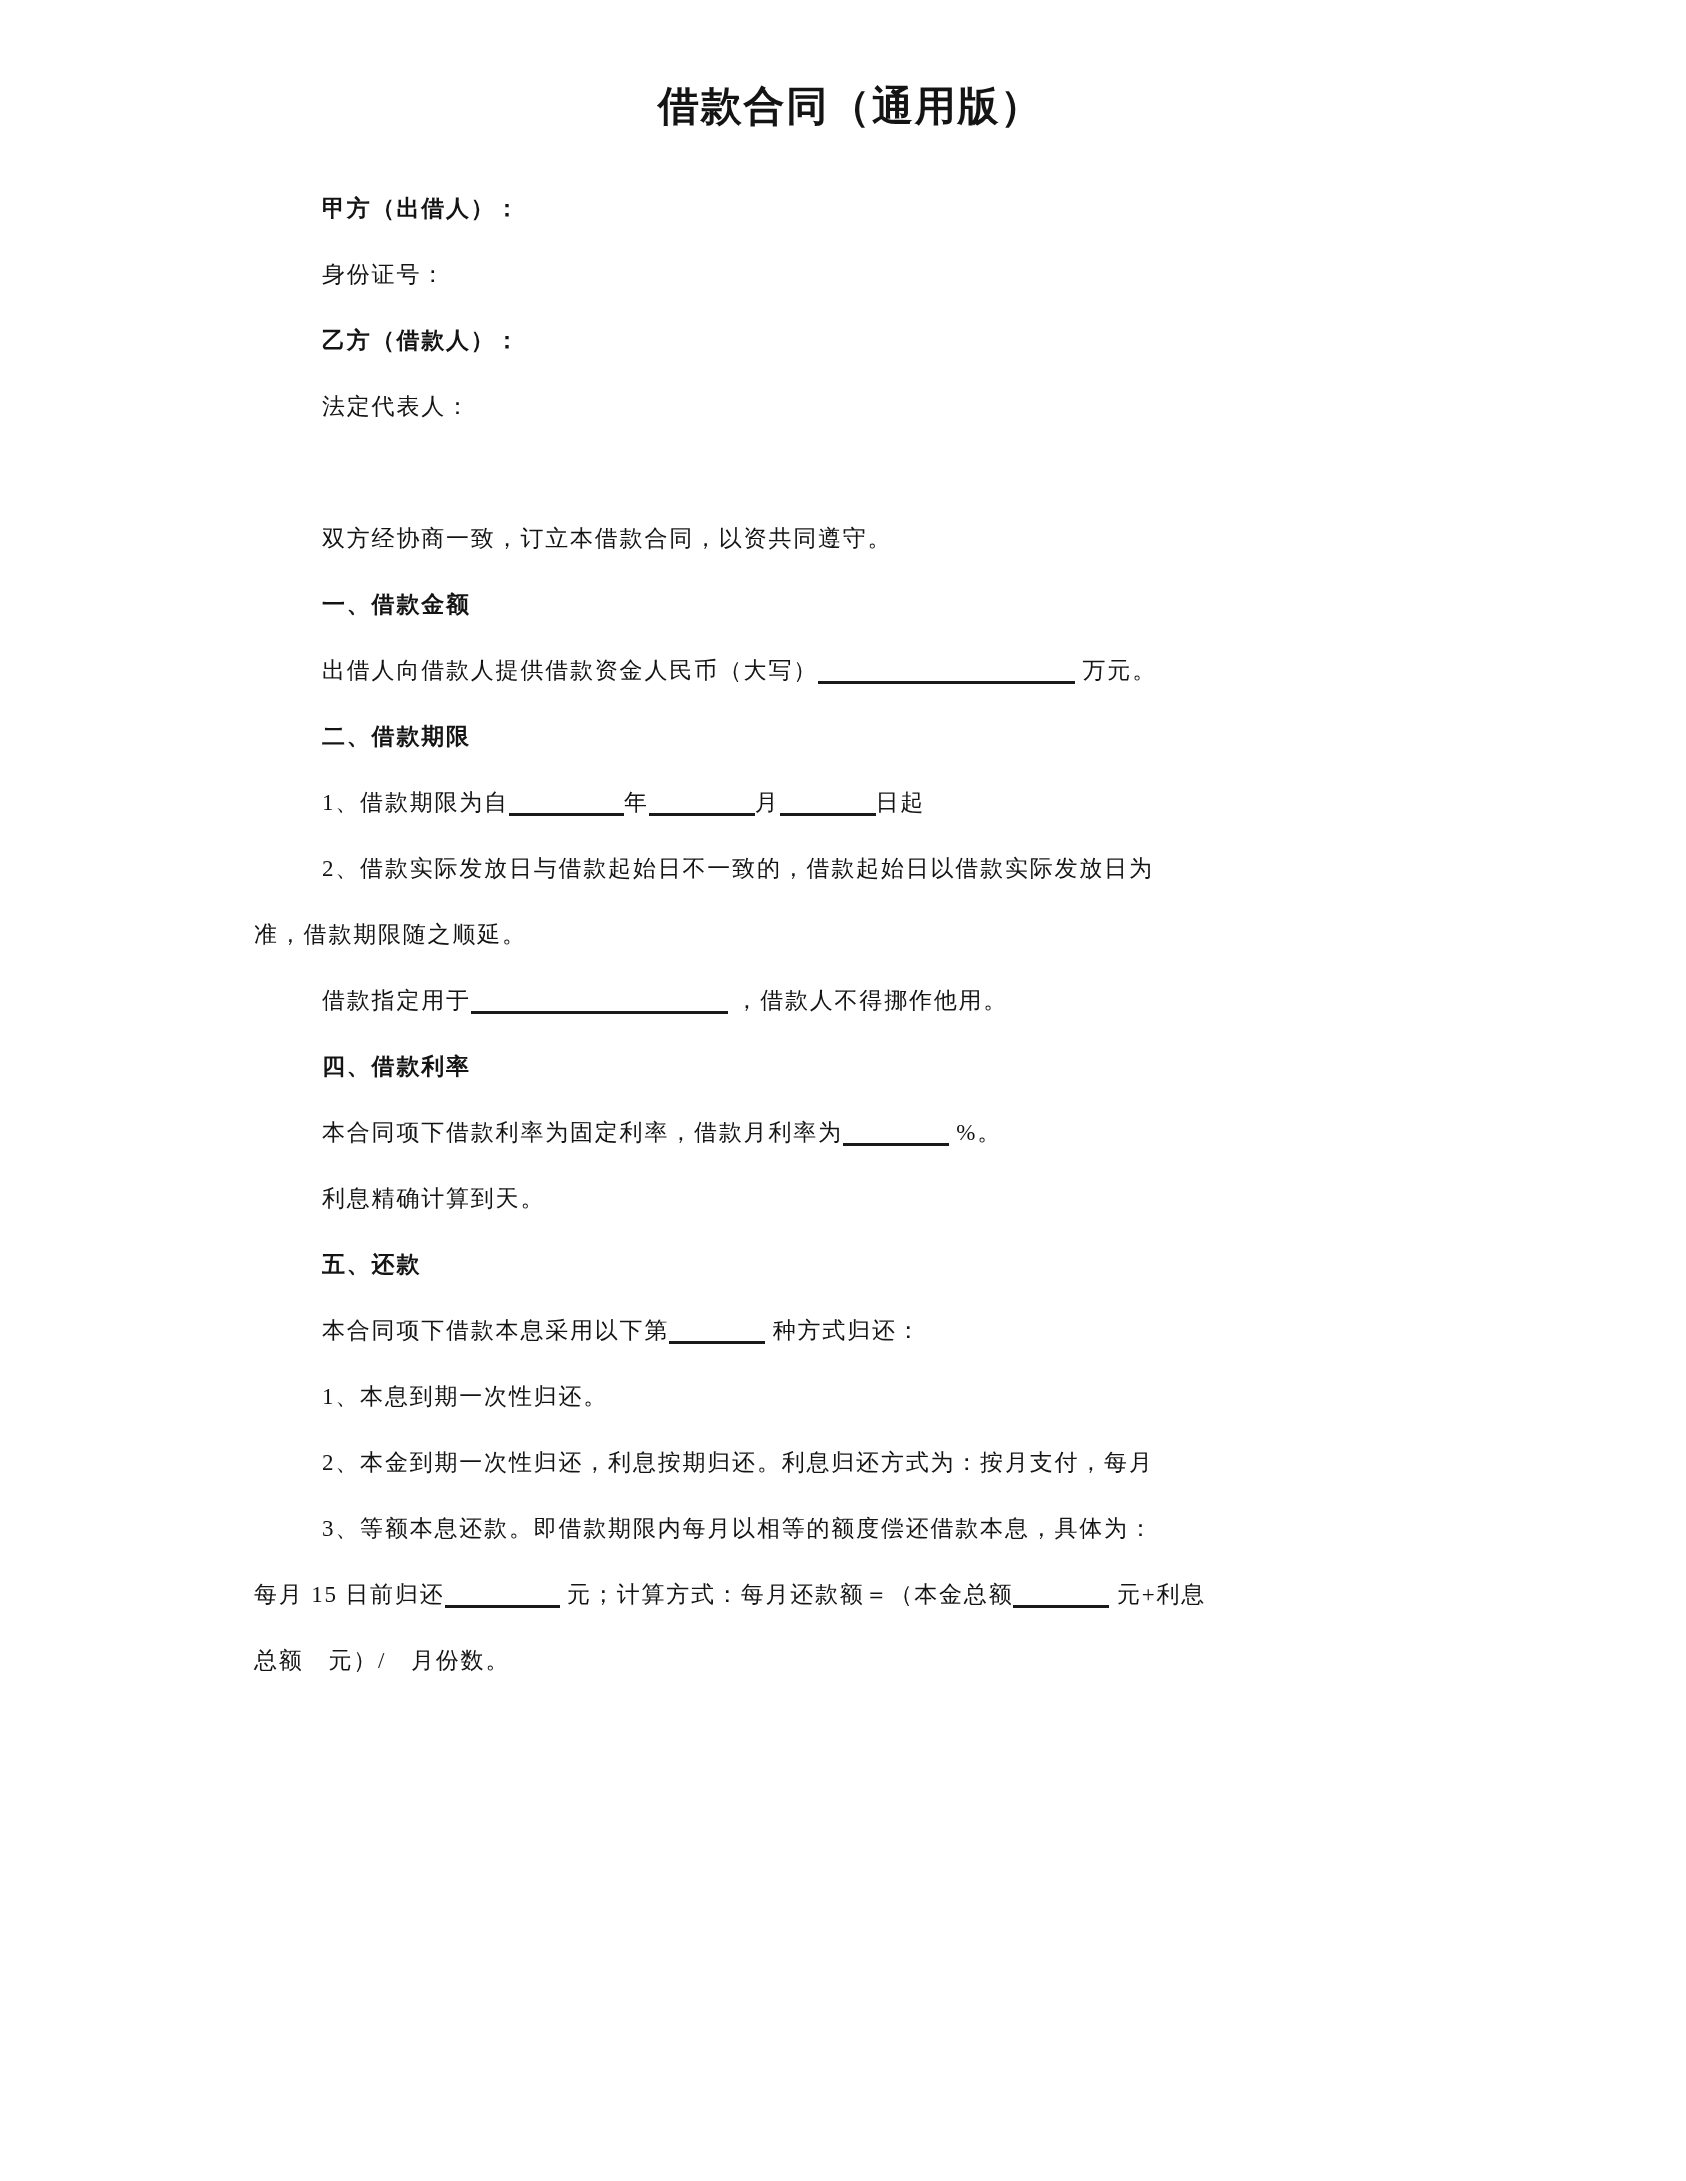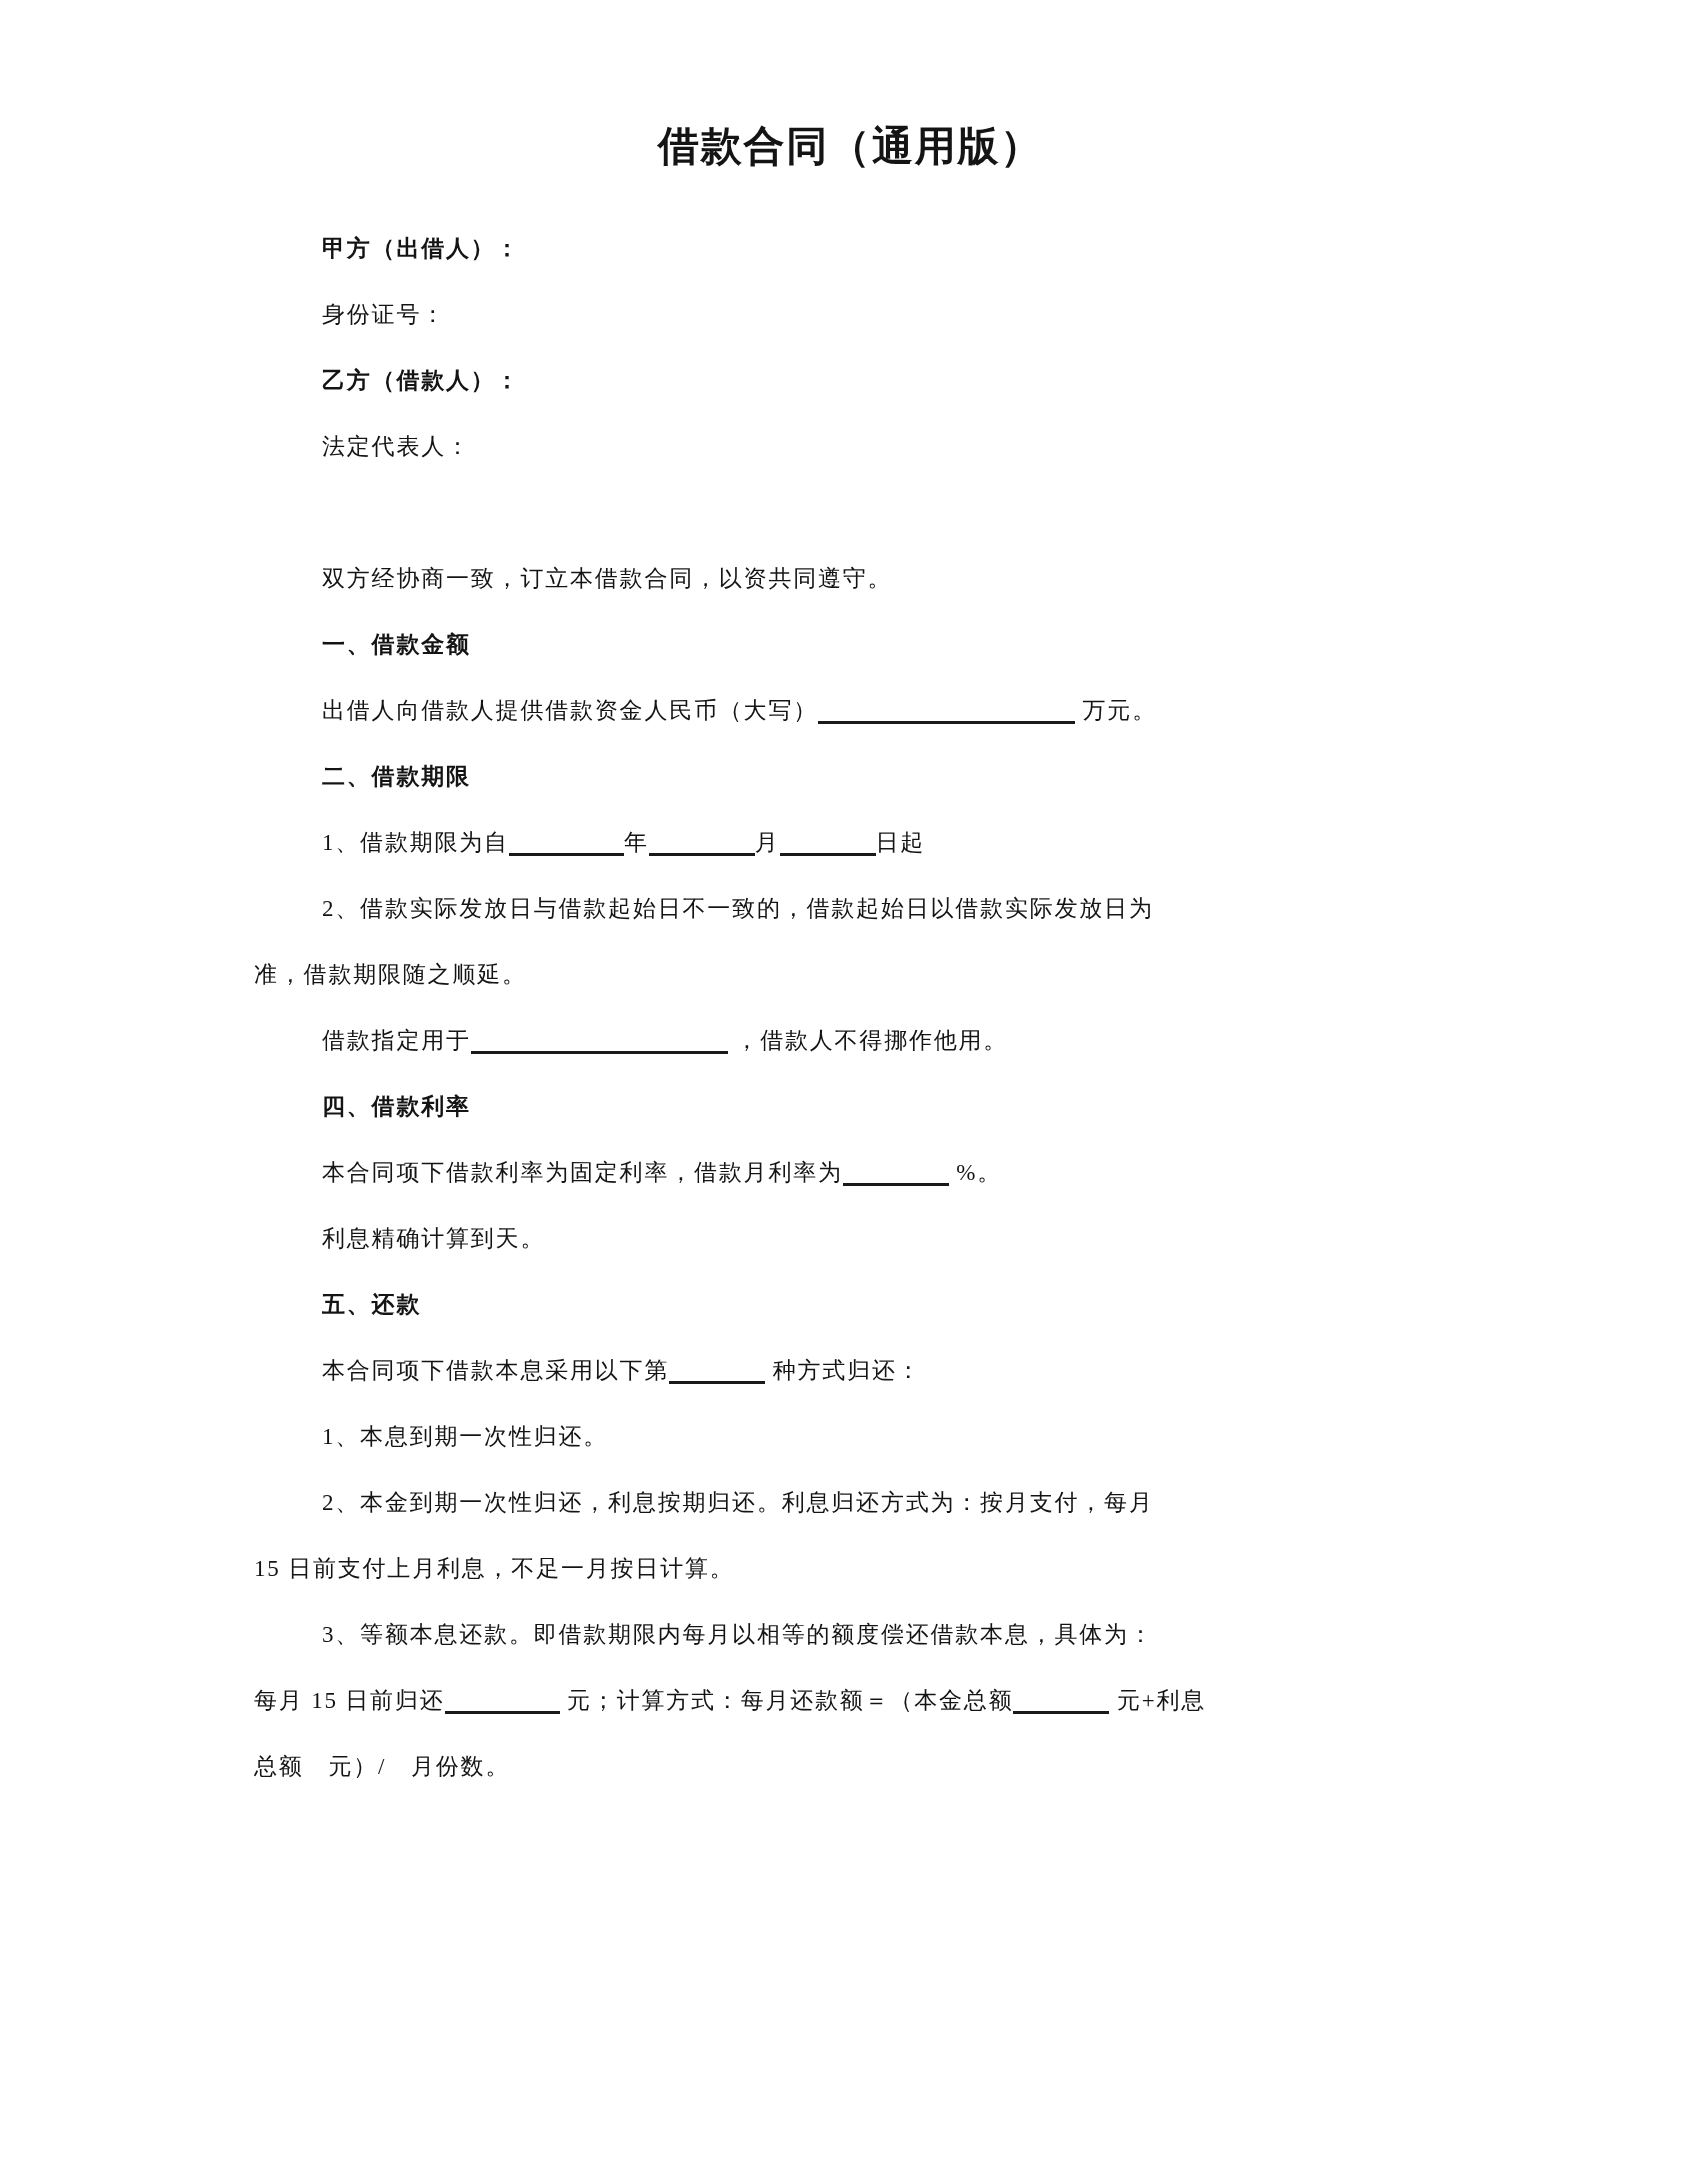--- a/index.html
+++ b/index.html
@@ -6,21 +6,21 @@
     margin: 0;
     padding: 0;
     background: #ffffff;
   }
   .page {
     position: relative;
     width: 1686px;
     height: 2182px;
     background: #ffffff;
     box-sizing: border-box;
-    padding: 108px 239px 0 254px;
+    padding: 68px 239px 0 254px;
     font-family: "Liberation Serif", "DejaVu Serif", serif;
     color: #141414;
     overflow: hidden;
   }
   .doc-title {
     margin: 0 0 31px 0;
     font-size: 41px;
     font-weight: bold;
     line-height: 77px;
     letter-spacing: 1.8px;
@@ -64,19 +64,18 @@
       <div class="line indent"><span>2、借款实际发放日与借款起始日不一致的，借款起始日以借款实际发放日为</span></div>
       <div class="line"><span>准，借款期限随之顺延。</span></div>
       <div class="line indent"><span>借款指定用于</span><span class="blank" style="width: 257px;"></span><span> ，借款人不得挪作他用。</span></div>
       <div class="line bold indent"><span>四、借款利率</span></div>
       <div class="line indent"><span>本合同项下借款利率为固定利率，借款月利率为</span><span class="blank" style="width: 106px;"></span><span> %。</span></div>
       <div class="line indent"><span>利息精确计算到天。</span></div>
       <div class="line bold indent"><span>五、还款</span></div>
       <div class="line indent"><span>本合同项下借款本息采用以下第</span><span class="blank" style="width: 96px;"></span><span> 种方式归还：</span></div>
       <div class="line indent"><span>1、本息到期一次性归还。</span></div>
       <div class="line indent"><span>2、本金到期一次性归还，利息按期归还。利息归还方式为：按月支付，每月</span></div>
-      <div class="line"><span>15 日前支付上月利息，不足一月按日计算。</span></div>
       <div class="line indent"><span>3、等额本息还款。即借款期限内每月以相等的额度偿还借款本息，具体为：</span></div>
       <div class="line"><span>每月 15 日前归还</span><span class="blank" style="width: 115px;"></span><span> 元；计算方式：每月还款额＝（本金总额</span><span class="blank" style="width: 96px;"></span><span> 元+利息</span></div>
       <div class="line"><span>总额　元）/　月份数。</span></div>
     </div>
 </div>
 
 
 </body></html>

